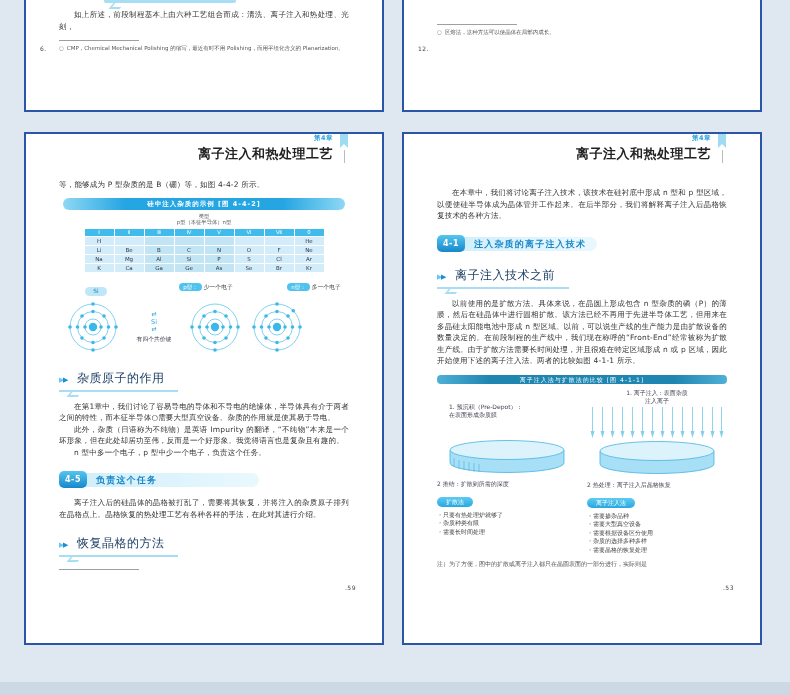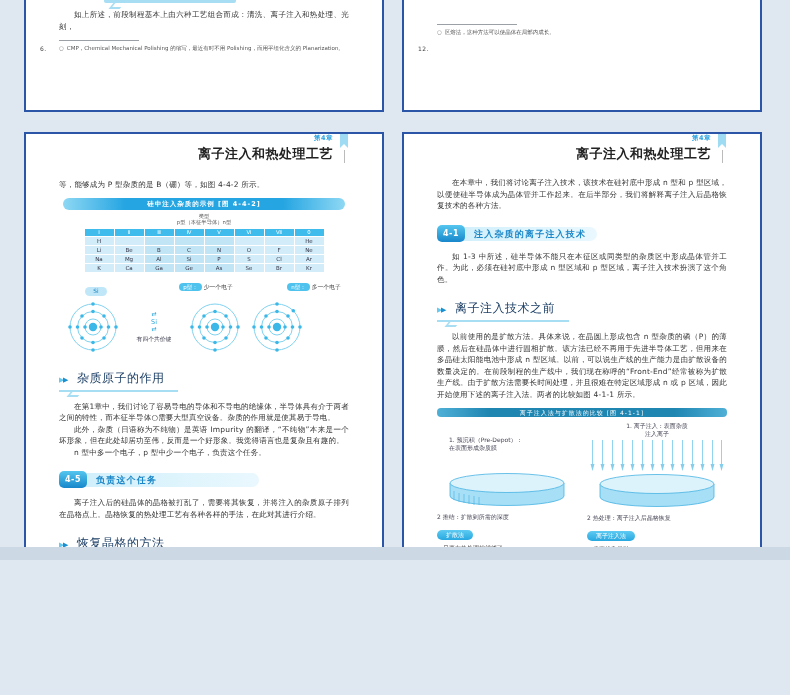--- a/index.html
+++ b/index.html
@@ -1,17 +1,17 @@
 <!DOCTYPE html>
 <html><head>
 <meta charset="utf-8">
 <style>
   html,body{margin:0;padding:0}
   body{background:#dfe8f0;font-family:"DejaVu Sans","Liberation Sans",sans-serif}
-  .canvas{position:relative;width:790px;height:560px;overflow:hidden;background:#dfe8f0}
+  .canvas{position:relative;width:790px;height:695px;overflow:hidden;background:#dfe8f0}
   .bottom-strip{position:absolute;left:0;bottom:0;width:100%;height:13px;background:#ccd9e4}
 
   .page{position:absolute;background:#fff;border:2px solid #2b55a6;box-sizing:border-box}
   .page.cut{border-top:none}
   #p-tl{left:24px;top:0;width:360px;height:112px}
   #p-tr{left:402px;top:0;width:360px;height:112px}
   #p-bl{left:24px;top:132px;width:360px;height:513px}
   #p-br{left:402px;top:132px;width:360px;height:513px}
   .inner{position:relative;height:100%;padding:0 33px;box-sizing:border-box;overflow:hidden}
 
@@ -306,28 +306,27 @@
         <div class="chap-text">
           <div class="chap-tag">第4章</div>
           <div class="chap-title">离子注入和热处理工艺</div>
         </div>
         <div class="chap-icon-col">
           <div class="bookmark"></div>
           <div class="chap-rule"></div>
         </div>
       </div>
 
-      <p class="body-text indent" style="margin-top:14px">在本章中，我们将讨论离子注入技术，该技术在硅衬底中形成 n 型和 p 型区域，以便使硅半导体成为晶体管并工作起来。在后半部分，我们将解释离子注入后晶格恢复技术的各种方法。</p>
+      <p class="body-text indent" style="margin-top:24px">在本章中，我们将讨论离子注入技术，该技术在硅衬底中形成 n 型和 p 型区域，以便使硅半导体成为晶体管并工作起来。在后半部分，我们将解释离子注入后晶格恢复技术的各种方法。</p>
 
       <div class="secbar">
         <div class="bg" style="right:40px"></div>
         <div class="num">4-1</div>
         <div class="title">注入杂质的离子注入技术</div>
       </div>
-      <p class="body-text indent" style="margin-top:9px">如 1-3 中所述，硅半导体不能只在本征区或同类型的杂质区中形成晶体管并工作。为此，必须在硅衬底中形成 n 型区域和 p 型区域，离子注入技术扮演了这个角色。</p>
 
       <div>
         <div class="subsec">
           <span class="arrows"><span class="a1">▶</span><span class="a2">▶</span></span>
           <span class="t">离子注入技术之前</span>
         </div>
       </div>
       <p class="body-text indent after-subsec">以前使用的是扩散方法。具体来说，在晶圆上形成包含 n 型杂质的磷（P）的薄膜，然后在硅晶体中进行固相扩散。该方法已经不再用于先进半导体工艺，但用来在多晶硅太阳能电池中形成 n 型区域。以前，可以说生产线的生产能力是由扩散设备的数量决定的。在前段制程的生产线中，我们现在称呼的“Front-End”经常被称为扩散生产线。由于扩散方法需要长时间处理，并且很难在特定区域形成 n 或 p 区域，因此开始使用下述的离子注入法。两者的比较如图 4-1-1 所示。</p>
 
       <div class="fig-banner">离子注入法与扩散法的比较 [图 4-1-1]</div>

